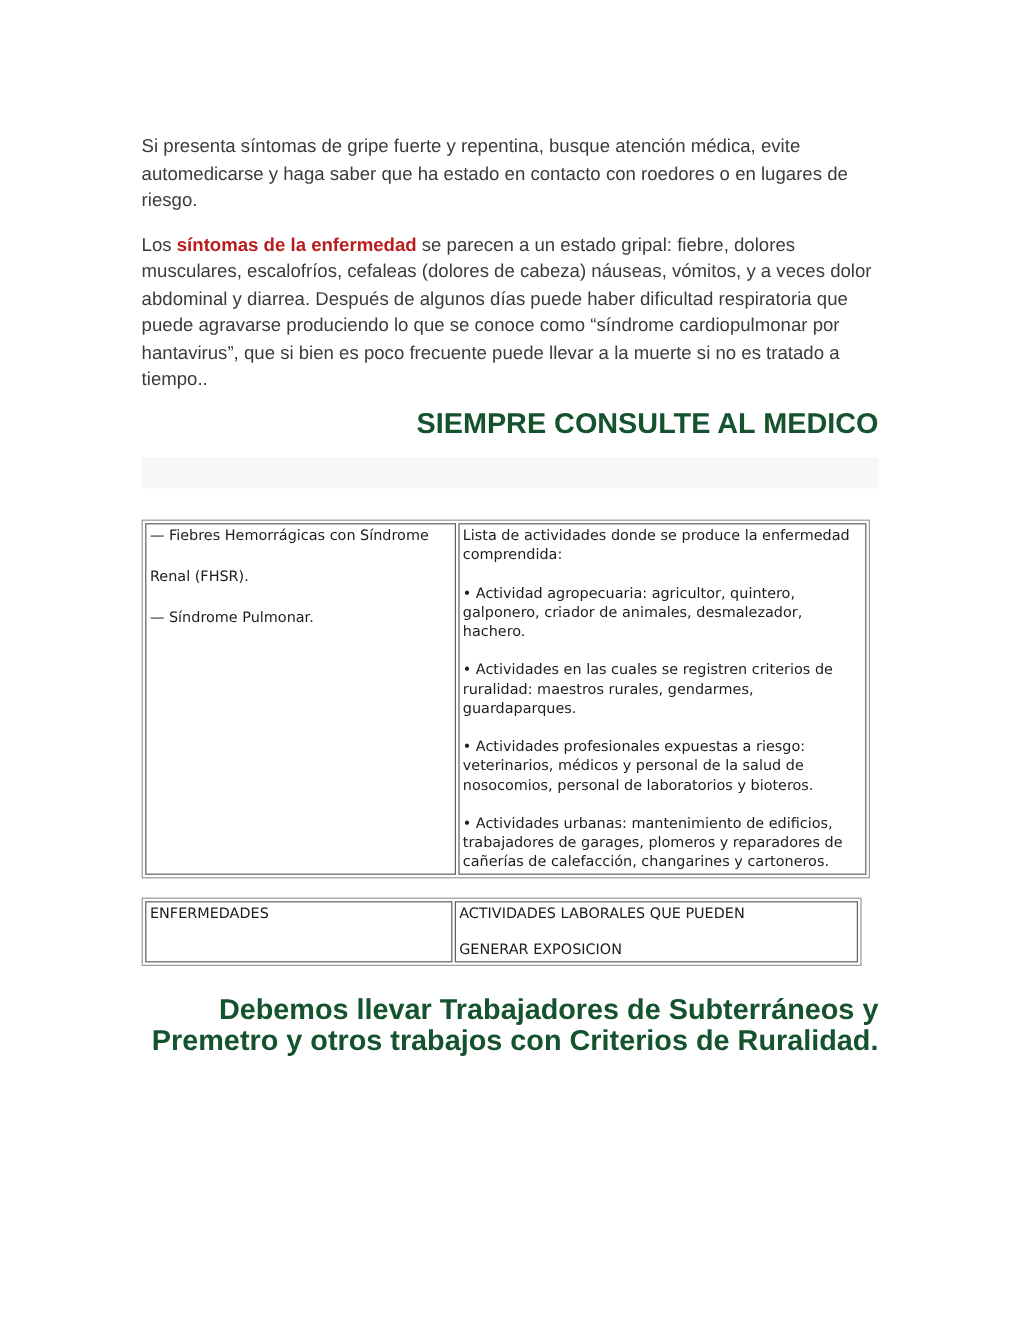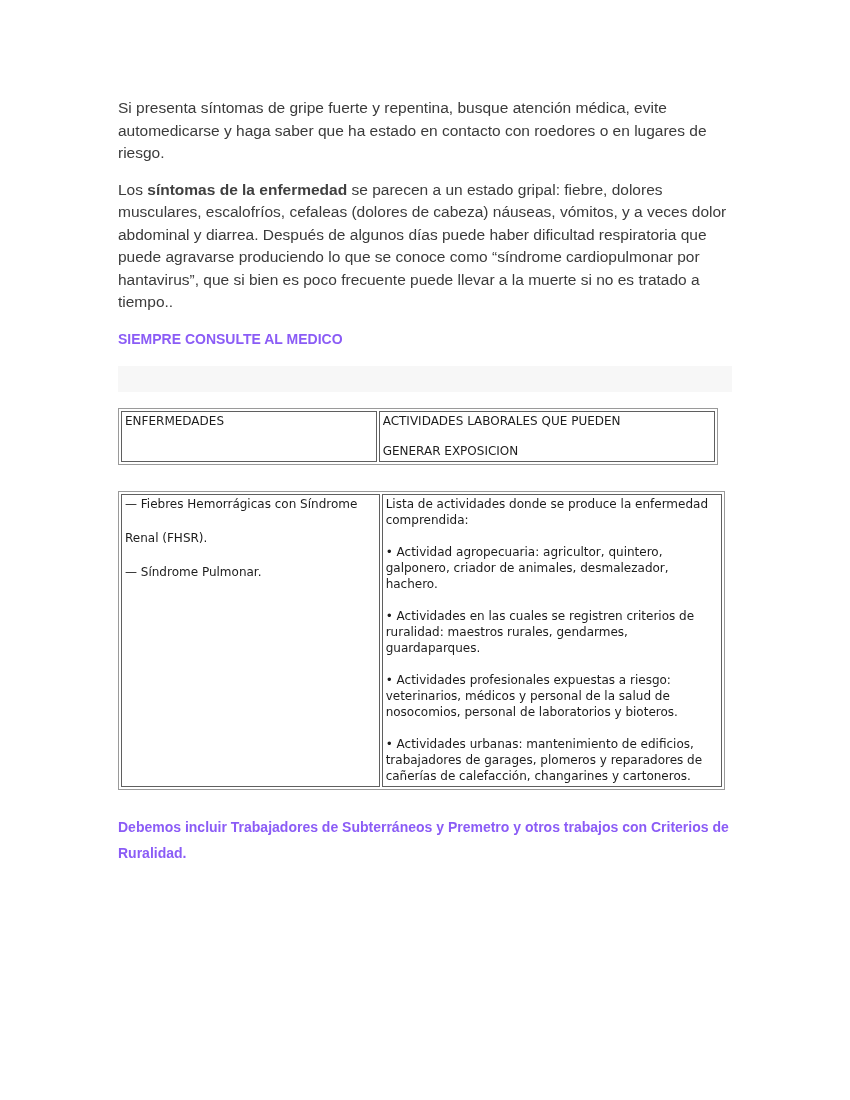--- a/index.html
+++ b/index.html
@@ -11,40 +11,41 @@
     position: relative;
     width: 850px;
     height: 1100px;
     background: #ffffff;
     overflow: hidden;
     font-family: "Liberation Sans", sans-serif;
   }
   .content {
     position: absolute;
     left: 118px;
-    top: 97px;
+    top: 112px;
     width: 614px;
   }
   p.body-par {
     font-size: 15.5px;
     line-height: 22.5px;
     color: #3b3b3b;
     margin: 0;
     white-space: pre-wrap;
   }
   #para-intro { margin-bottom: 14px; }
   #para-symptoms { margin-bottom: 12px; }
-  .bold-inline { font-weight: bold; color: #404040; }
+  .bold-inline { font-weight: bold; color: #b91c1c; }
   .h-blue {
-    font-size: 14px;
+    font-size: 24px;
     line-height: 26px;
     font-weight: bold;
-    color: #8b5cf6;
+    color: #14532d;
     margin: 0;
     white-space: pre-wrap;
+    text-align: right;
   }
   #heading-consult { margin: 0; }
   .gray-divider {
     height: 26px;
     background: #f7f7f7;
     margin-top: 14px;
   }
   #heading-hanta-ep { margin-top: 16px; }
   #heading-legislacion { margin-top: 13px; }
   table.doc-table {
@@ -95,49 +96,49 @@
     <p class="body-par" id="para-intro">Si presenta síntomas de gripe fuerte y repentina, busque atención médica, evite automedicarse y haga saber que ha estado en contacto con roedores o en lugares de riesgo.</p>
 
     <p class="body-par" id="para-symptoms"><span>Los </span><span class="bold-inline">síntomas de la enfermedad</span><span> se parecen a un estado gripal: fiebre, dolores musculares, escalofríos, cefaleas (dolores de cabeza) náuseas, vómitos, y a veces dolor abdominal y diarrea. Después de algunos días puede haber dificultad respiratoria que puede agravarse produciendo lo que se conoce como “síndrome cardiopulmonar por hantavirus”, que si bien es poco frecuente puede llevar a la muerte si no es tratado a tiempo..</span></p>
 
     <h2 class="h-blue" id="heading-consult">SIEMPRE CONSULTE AL MEDICO</h2>
 
     <div class="gray-divider"></div>
 
 
 
-    <table class="doc-table" id="table-header-row">
-      <tbody>
-        <tr>
-          <td class="doc-cell col-left">
-            <p>ENFERMEDADES</p>
-          </td>
-          <td class="doc-cell col-right">
-            <p>ACTIVIDADES LABORALES QUE PUEDEN</p>
-            <p>GENERAR EXPOSICION</p>
-          </td>
-        </tr>
-      </tbody>
-    </table>
-
     <table class="doc-table" id="table-detail">
       <tbody>
         <tr>
           <td class="doc-cell col-left" id="cell-diseases">
             <p>— Fiebres Hemorrágicas con Síndrome</p>
             <p>Renal (FHSR).</p>
             <p>— Síndrome Pulmonar.</p>
           </td>
           <td class="doc-cell col-right" id="cell-activities">
             <p>Lista de actividades donde se produce la enfermedad comprendida:</p>
             <p>• Actividad agropecuaria: agricultor, quintero, galponero, criador de animales, desmalezador, hachero.</p>
             <p>• Actividades en las cuales se registren criterios de ruralidad: maestros rurales, gendarmes, guardaparques.</p>
             <p>• Actividades profesionales expuestas a riesgo: veterinarios, médicos y personal de la salud de nosocomios, personal de laboratorios y bioteros.</p>
             <p>• Actividades urbanas: mantenimiento de edificios, trabajadores de garages, plomeros y reparadores de cañerías de calefacción, changarines y cartoneros.</p>
           </td>
         </tr>
       </tbody>
     </table>
 
-    <h2 class="h-blue" id="heading-debemos">Debemos incluir Trabajadores de Subterráneos y Premetro y otros trabajos con Criterios de Ruralidad.</h2>
+    <table class="doc-table" id="table-header-row">
+      <tbody>
+        <tr>
+          <td class="doc-cell col-left">
+            <p>ENFERMEDADES</p>
+          </td>
+          <td class="doc-cell col-right">
+            <p>ACTIVIDADES LABORALES QUE PUEDEN</p>
+            <p>GENERAR EXPOSICION</p>
+          </td>
+        </tr>
+      </tbody>
+    </table>
+
+    <h2 class="h-blue" id="heading-debemos">Debemos llevar Trabajadores de Subterráneos y Premetro y otros trabajos con Criterios de Ruralidad.</h2>
 
   </div>
 </div>
 
 </body></html>

